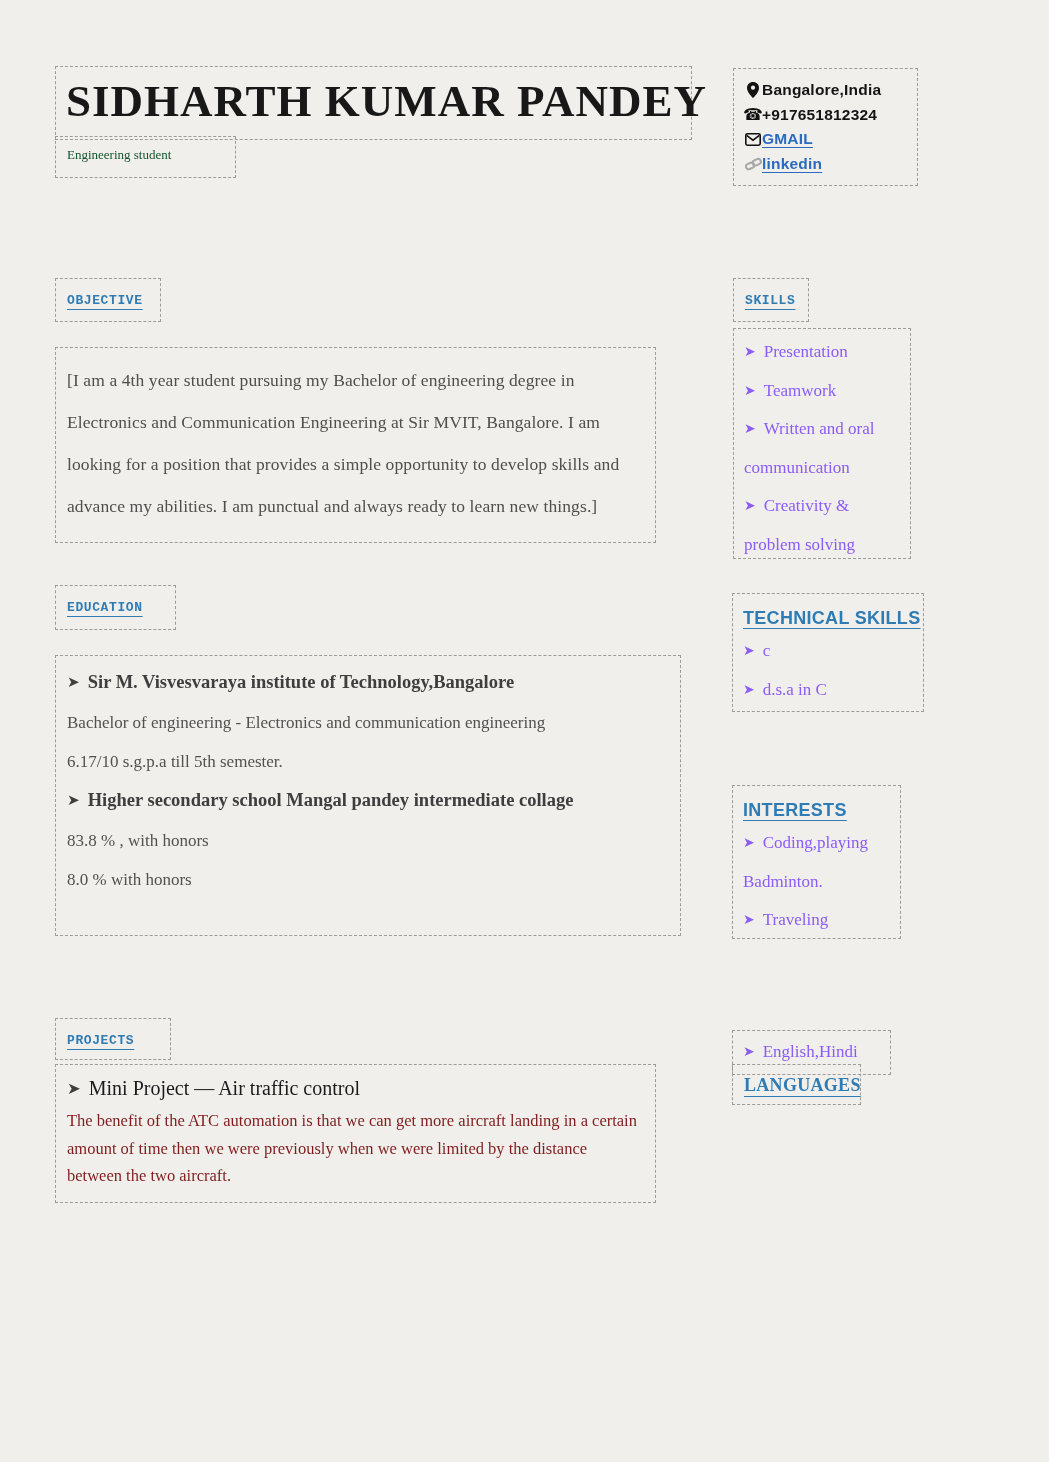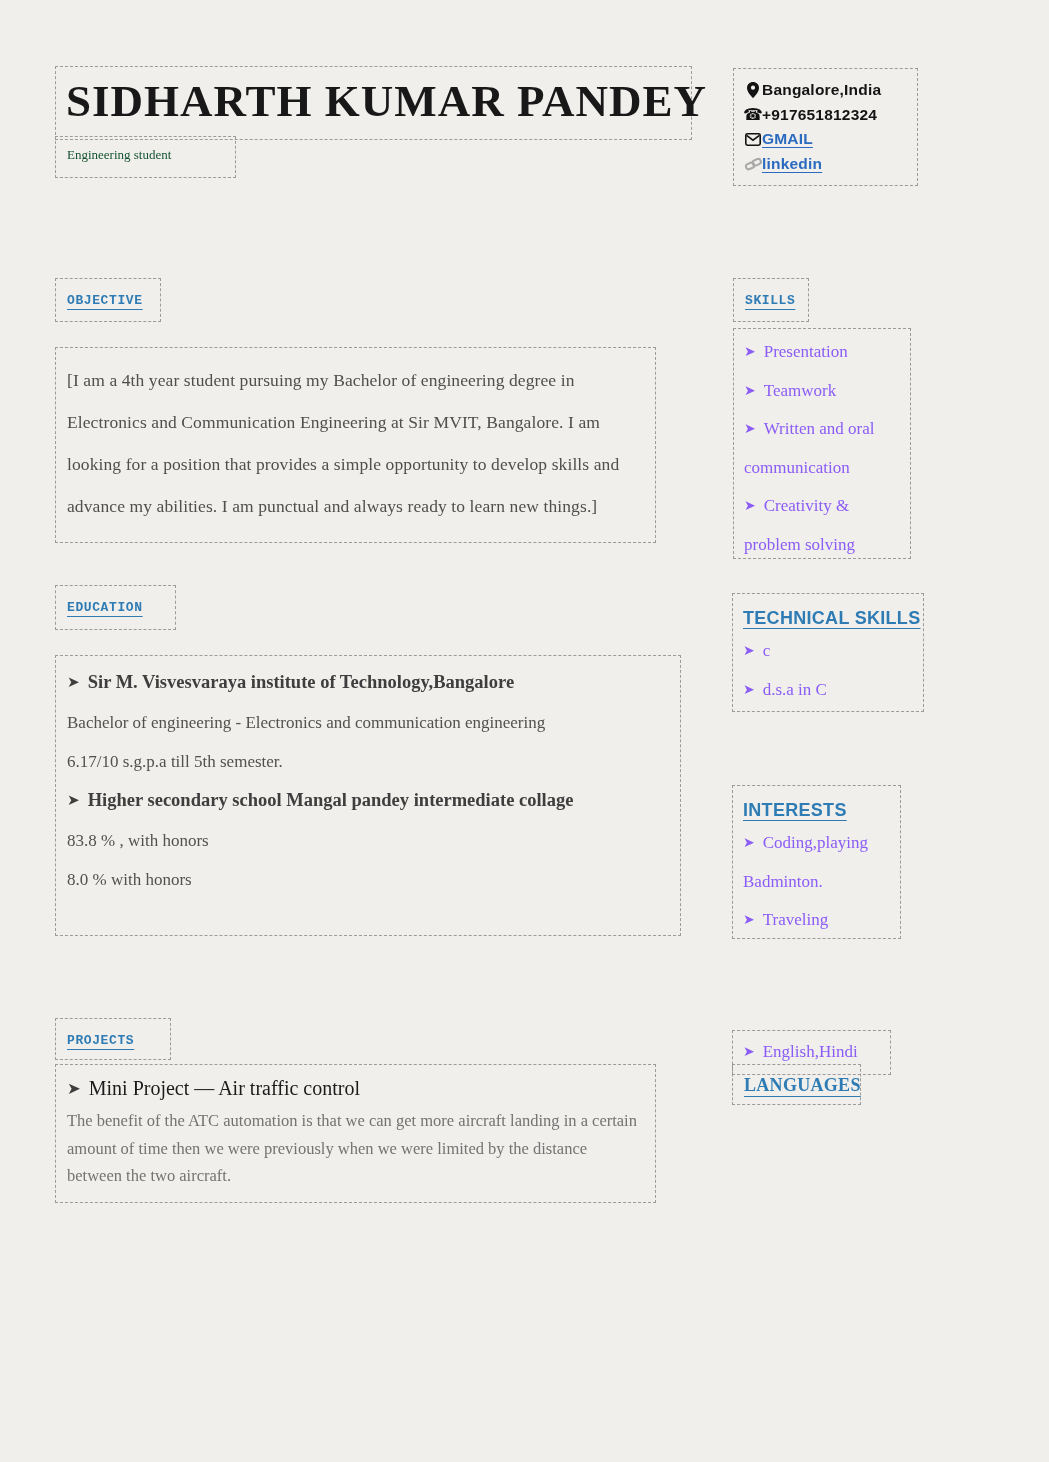--- a/index.html
+++ b/index.html
@@ -65,21 +65,21 @@
   }
   #box-obj-b p { font-size:17.5px; line-height:42px; color:#504f4d; letter-spacing:.1px; }
 
   #box-edu-b { left:55px; top:655px; width:626px; height:281px; padding:7px 10px 0 11px; }
   .edu-line { line-height:39px; white-space:nowrap; }
   .edu-school { font-weight:bold; font-size:18.5px; color:#3e3e3e; }
   .edu-detail { font-size:17px; color:#515150; }
 
   #box-proj-b { left:55px; top:1064px; width:601px; height:139px; padding:12px 12px 0 11px; }
   .proj-title { font-weight:normal; font-size:20px; color:#1b1b1b; }
-  .proj-body  { margin-top:7px; font-size:16.5px; line-height:27.5px; color:#737373; }
+  .proj-body  { margin-top:7px; font-size:16.5px; line-height:27.5px; color:#7f1d1d; }
 
   #box-skills-b { left:733px; top:328px; width:178px; height:231px; padding:4px 8px 0 10px; }
   #box-tech     { left:732px; top:593px; width:192px; height:119px; padding:11px 8px 0 10px; }
   #box-interests{ left:732px; top:785px; width:169px; height:154px; padding:11px 8px 0 10px; }
   #box-lang-b   { left:732px; top:1030px; width:159px; height:45px; padding:2px 8px 0 10px; }
   .side-item { font-size:17px; line-height:38.5px; color:#8b5cf6; }
   .combined .h-serif { display:block; line-height:26px; margin-bottom:1px; }
 
   .arrow {
     font-family:"DejaVu Sans", sans-serif;

